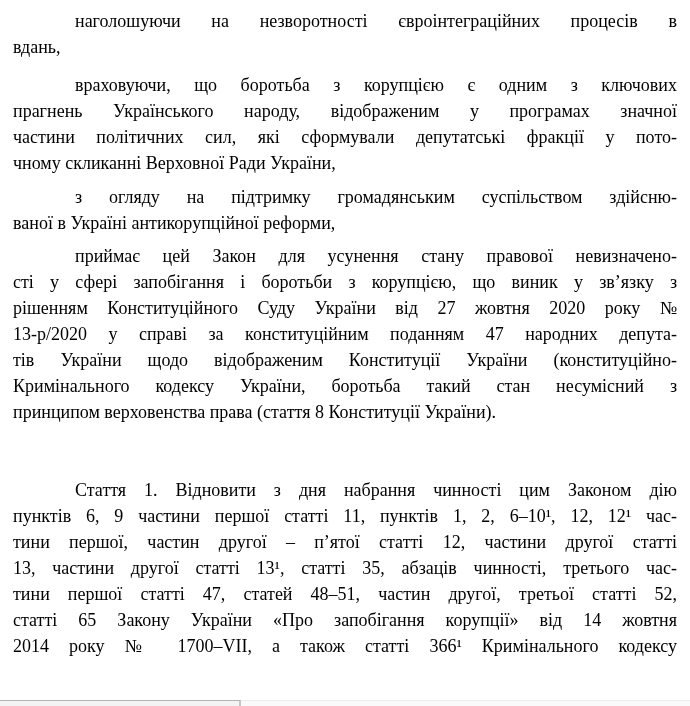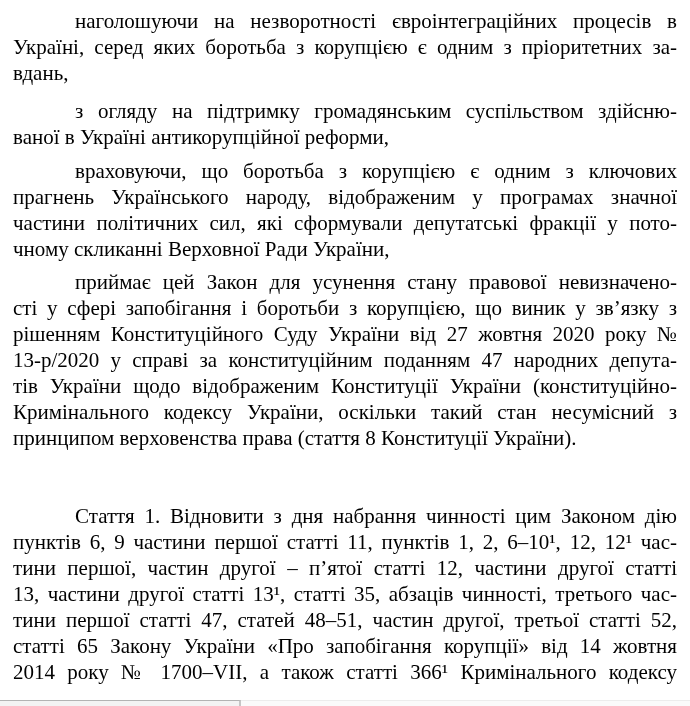--- a/index.html
+++ b/index.html
@@ -7,21 +7,21 @@
     padding: 0;
     background: #ffffff;
   }
   .page {
     position: relative;
     width: 690px;
     height: 706px;
     background: #ffffff;
     overflow: hidden;
     font-family: "Liberation Serif", "DejaVu Serif", serif;
-    font-size: 21px;
+    font-size: 18px;
     line-height: 26px;
     color: #000000;
   }
   .text-block {
     position: absolute;
     top: 8px;
     left: 13px;
     width: 664px;
   }
   .paragraph { margin-top: 12px; }
@@ -63,40 +63,39 @@
     box-sizing: border-box;
   }
 </style>
 </head>
 <body>
 
 <div class="page">
   <div class="text-block" id="paragraphs">
       <div class="paragraph">
         <div class="line justify first">наголошуючи на незворотності євроінтеграційних процесів в</div>
-        <div class="line justify">Україні, серед яких боротьба з корупцією є одним з пріоритетних за-</div>
         <div class="line">вдань,</div>
-      </div>
-      <div class="paragraph">
-        <div class="line justify first">з огляду на підтримку громадянським суспільством здійсню-</div>
-        <div class="line">ваної в Україні антикорупційної реформи,</div>
       </div>
       <div class="paragraph">
         <div class="line justify first">враховуючи, що боротьба з корупцією є одним з ключових</div>
         <div class="line justify">прагнень Українського народу, відображеним у програмах значної</div>
         <div class="line justify">частини політичних сил, які сформували депутатські фракції у пото-</div>
         <div class="line">чному скликанні Верховної Ради України,</div>
       </div>
       <div class="paragraph">
+        <div class="line justify first">з огляду на підтримку громадянським суспільством здійсню-</div>
+        <div class="line">ваної в Україні антикорупційної реформи,</div>
+      </div>
+      <div class="paragraph">
         <div class="line justify first">приймає цей Закон для усунення стану правової невизначено-</div>
         <div class="line justify">сті у сфері запобігання і боротьби з корупцією, що виник у зв’язку з</div>
         <div class="line justify">рішенням Конституційного Суду України від 27 жовтня 2020 року №</div>
         <div class="line justify">13-р/2020 у справі за конституційним поданням 47 народних депута-</div>
         <div class="line justify">тів України щодо відображеним Конституції України (конституційно-</div>
-        <div class="line justify">Кримінального кодексу України, оскільки такий стан несумісний з</div>
+        <div class="line justify">Кримінального кодексу України, боротьба такий стан несумісний з</div>
         <div class="line">принципом верховенства права (стаття 8 Конституції України).</div>
       </div>
       <div class="paragraph section-gap">
         <div class="line justify first">Стаття 1. Відновити з дня набрання чинності цим Законом дію</div>
         <div class="line justify">пунктів 6, 9 частини першої статті 11, пунктів 1, 2, 6–10¹, 12, 12¹ час-</div>
         <div class="line justify">тини першої, частин другої – п’ятої статті 12, частини другої статті</div>
         <div class="line justify">13, частини другої статті 13¹, статті 35, абзаців чинності, третього час-</div>
         <div class="line justify">тини першої статті 47, статей 48–51, частин другої, третьої статті 52,</div>
         <div class="line justify">статті 65 Закону України «Про запобігання корупції» від 14 жовтня</div>
         <div class="line justify">2014 року № 1700–VII, а також статті 366¹ Кримінального кодексу</div>

